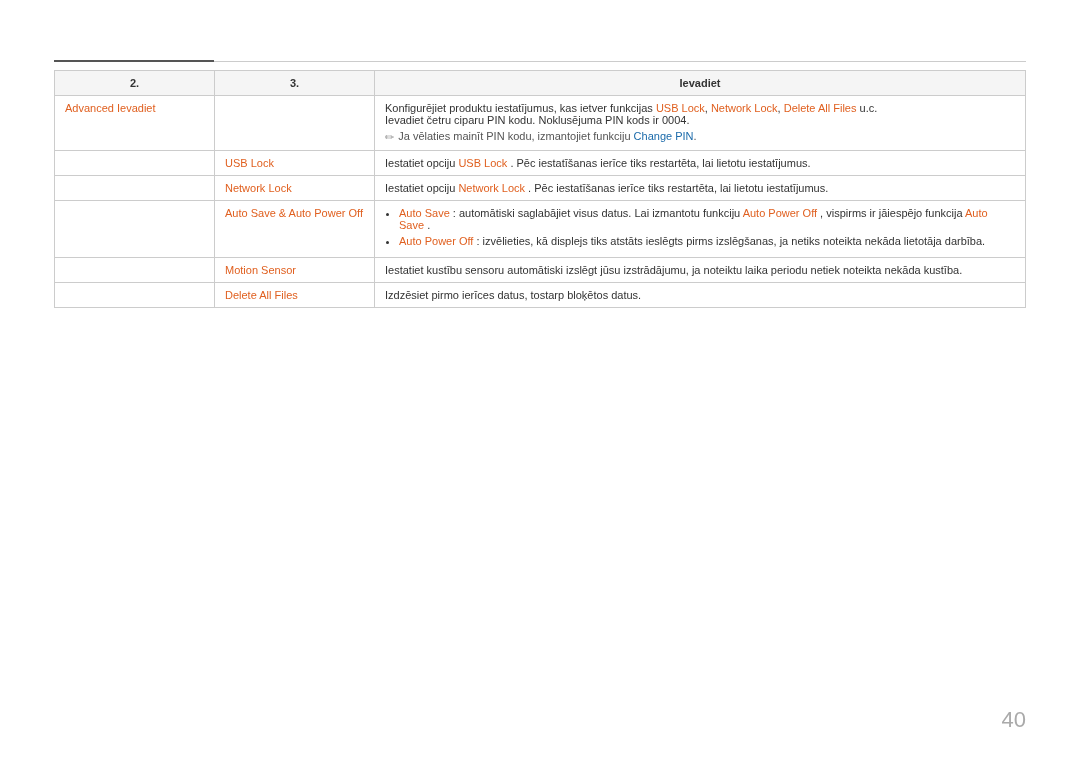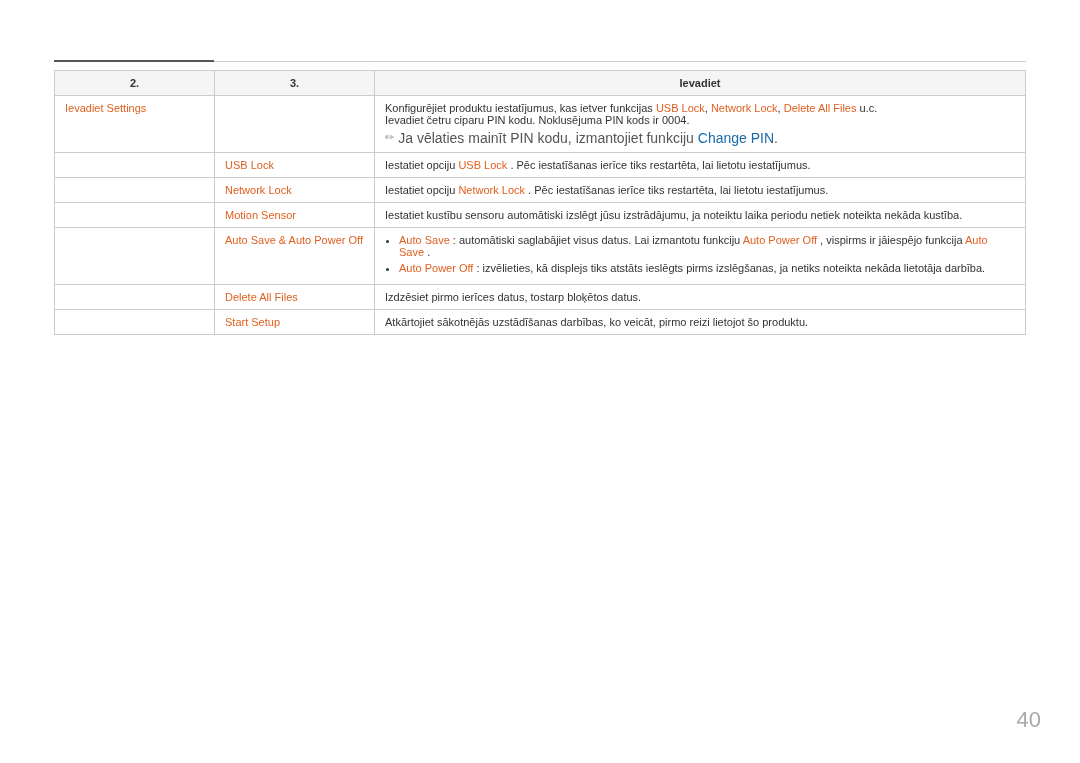--- a/index.html
+++ b/index.html
@@ -63,27 +63,27 @@
       align-items: flex-start;
       gap: 4px;
       margin-top: 4px;
     }
     .pencil-icon {
       color: #888;
       font-size: 11px;
       flex-shrink: 0;
       margin-top: 1px;
     }
-    .note-text { color: #555; font-size: 14px; }
+    .note-text { color: #555; font-size: 11px; }
     .bullet-list { padding-left: 14px; }
     .bullet-list li { margin-bottom: 4px; list-style-type: disc; }
     .page-number {
       position: absolute;
       bottom: 30px;
-      right: 39px;
+      right: 54px;
       font-size: 22px;
       color: #aaa;
       font-weight: normal;
       text-align: center;
     }
   </style>
 </head>
 <body>
 
 <div class="page-container">
@@ -97,21 +97,21 @@
       <tr>
         <th class="col1">2.</th>
         <th class="col2">3.</th>
         <th class="col3">Ievadiet</th>
       </tr>
     </thead>
     <tbody>
 
       <tr>
         <td class="col1">
-          <span class="link-orange">Ievadiet Settings</span>
+          <span class="link-orange">Advanced Ievadiet</span>
         </td>
         <td class="col2"></td>
         <td class="col3">
           <span>Konfigurējiet produktu iestatījumus, kas ietver funkcijas</span>
           <span> </span>
           <span class="link-orange">USB Lock</span><span>, </span><span class="link-orange">Network Lock</span><span>, </span><span class="link-orange">Delete All Files</span>
           <span> </span>
           <span>u.c.</span>
           <br>
           <span>Ievadiet četru ciparu PIN kodu. Noklusējuma PIN kods ir 0004.</span>
@@ -142,30 +142,20 @@
       <tr>
         <td class="col1"></td>
         <td class="col2">
           <span class="link-orange">Network Lock</span>
         </td>
         <td class="col3">
           <span>Iestatiet opciju</span>
           <span> </span>
           <span class="link-orange">Network Lock</span>
           <span>. Pēc iestatīšanas ierīce tiks restartēta, lai lietotu iestatījumus.</span>
-        </td>
-      </tr>
-
-      <tr>
-        <td class="col1"></td>
-        <td class="col2">
-          <span class="link-orange">Motion Sensor</span>
-        </td>
-        <td class="col3">
-          <span>Iestatiet kustību sensoru automātiski izslēgt jūsu izstrādājumu, ja noteiktu laika periodu netiek noteikta nekāda kustība.</span>
         </td>
       </tr>
 
       <tr>
         <td class="col1"></td>
         <td class="col2">
           <span class="link-orange">Auto Save &amp; Auto Power Off</span>
         </td>
         <td class="col3">
           <ul class="bullet-list">
@@ -183,33 +173,34 @@
               <span class="link-orange">Auto Power Off</span>
               <span>: izvēlieties, kā displejs tiks atstāts ieslēgts pirms izslēgšanas, ja netiks noteikta nekāda lietotāja darbība.</span>
             </li>
           </ul>
         </td>
       </tr>
 
       <tr>
         <td class="col1"></td>
         <td class="col2">
+          <span class="link-orange">Motion Sensor</span>
+        </td>
+        <td class="col3">
+          <span>Iestatiet kustību sensoru automātiski izslēgt jūsu izstrādājumu, ja noteiktu laika periodu netiek noteikta nekāda kustība.</span>
+        </td>
+      </tr>
+
+      <tr>
+        <td class="col1"></td>
+        <td class="col2">
           <span class="link-orange">Delete All Files</span>
         </td>
         <td class="col3">
           <span>Izdzēsiet pirmo ierīces datus, tostarp bloķētos datus.</span>
         </td>
       </tr>
 
-      <tr>
-        <td class="col1"></td>
-        <td class="col2">
-          <span class="link-orange">Start Setup</span>
-        </td>
-        <td class="col3">
-          <span>Atkārtojiet sākotnējās uzstādīšanas darbības, ko veicāt, pirmo reizi lietojot šo produktu.</span>
-        </td>
-      </tr>
     </tbody>
   </table>
 </div>
 
 <div class="page-number">40</div>
 
 </body></html>

